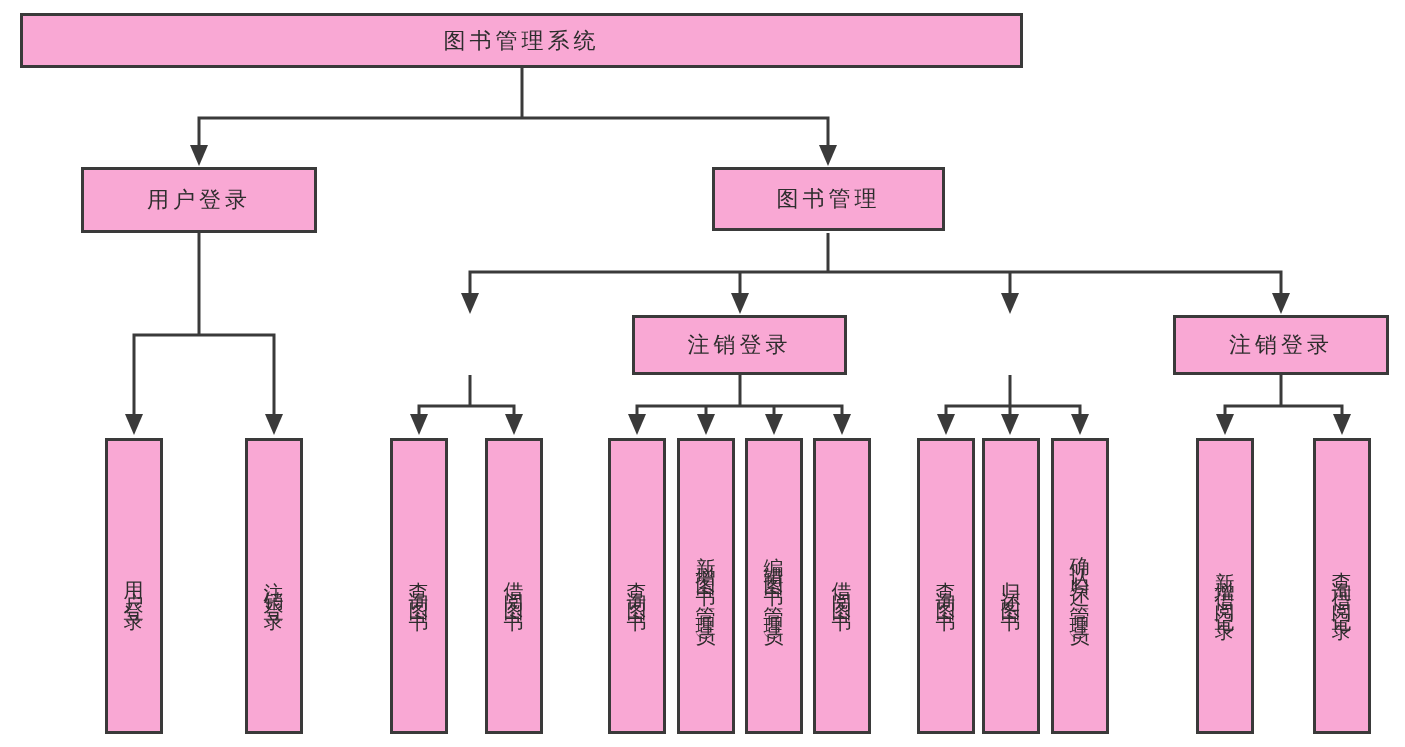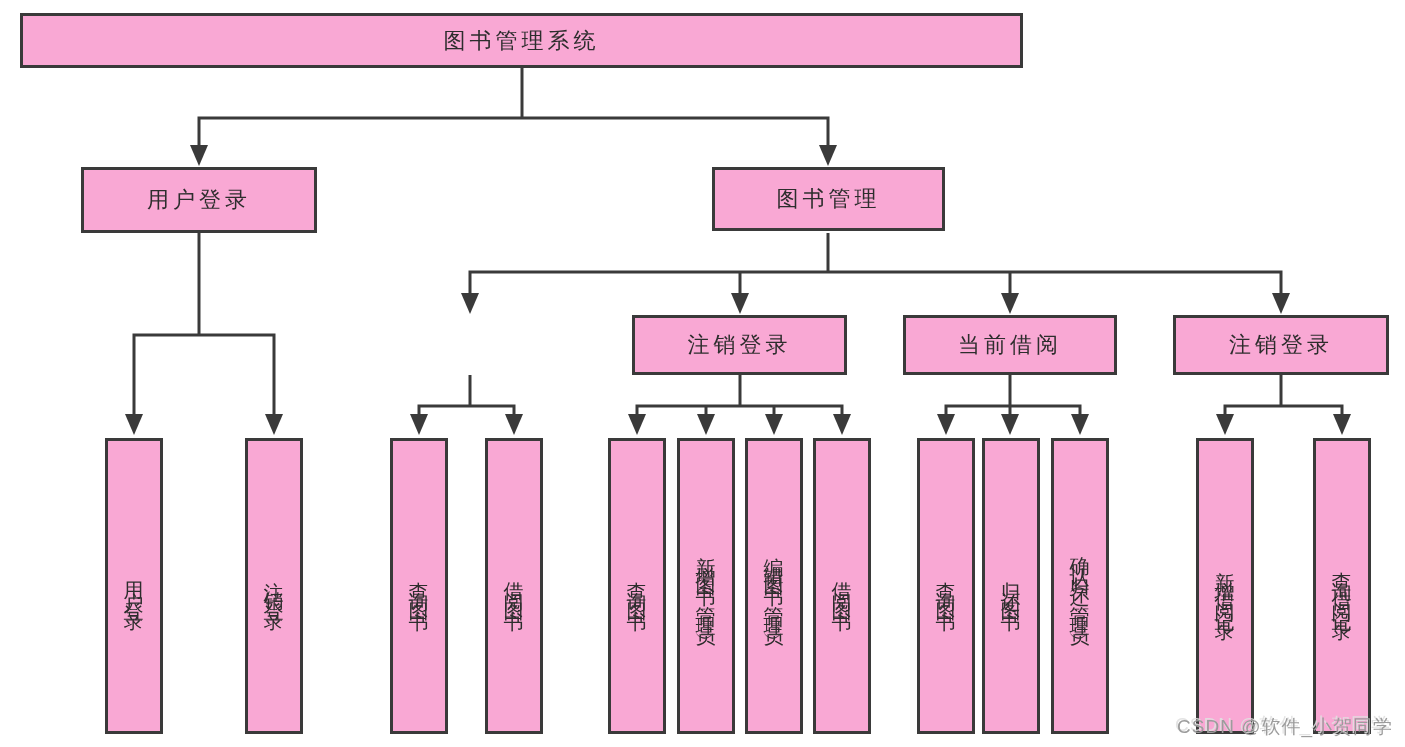--- a/index.html
+++ b/index.html
@@ -103,23 +103,20 @@
   <div class="box" style="left:81px;top:167px;width:236px;height:66px">
     <span class="hlabel">用户登录</span>
   </div>
   <div class="box" style="left:712px;top:167px;width:233px;height:64px">
     <span class="hlabel">图书管理</span>
   </div>
 
   <div class="box" style="left:632px;top:315px;width:215px;height:60px">
     <span class="hlabel">注销登录</span>
   </div>
-  <div class="box" style="left:903px;top:315px;width:214px;height:60px">
-    <span class="hlabel">当前借阅</span>
-  </div>
   <div class="box" style="left:1173px;top:315px;width:216px;height:60px">
     <span class="hlabel">注销登录</span>
   </div>
 
   <div class="box leaf" style="left:105px;top:438px;width:58px;height:296px">用户登录</div>
   <div class="box leaf" style="left:245px;top:438px;width:58px;height:296px">注销登录</div>
 
   <div class="box leaf" style="left:390px;top:438px;width:58px;height:296px">查询图书</div>
   <div class="box leaf" style="left:485px;top:438px;width:58px;height:296px">借阅图书</div>
 
@@ -128,15 +125,14 @@
   <div class="box leaf" style="left:745px;top:438px;width:58px;height:296px">编辑图书（管理员）</div>
   <div class="box leaf" style="left:813px;top:438px;width:58px;height:296px">借阅图书</div>
 
   <div class="box leaf" style="left:917px;top:438px;width:58px;height:296px">查询图书</div>
   <div class="box leaf" style="left:982px;top:438px;width:58px;height:296px">归还图书</div>
   <div class="box leaf" style="left:1051px;top:438px;width:58px;height:296px">确认归还（管理员）</div>
 
   <div class="box leaf" style="left:1196px;top:438px;width:58px;height:296px">新增借阅记录</div>
   <div class="box leaf" style="left:1313px;top:438px;width:58px;height:296px">查询借阅记录</div>
 
-  <div id="watermark">CSDN @软件_小贺同学</div>
 
 </div>
 
 </body></html>

